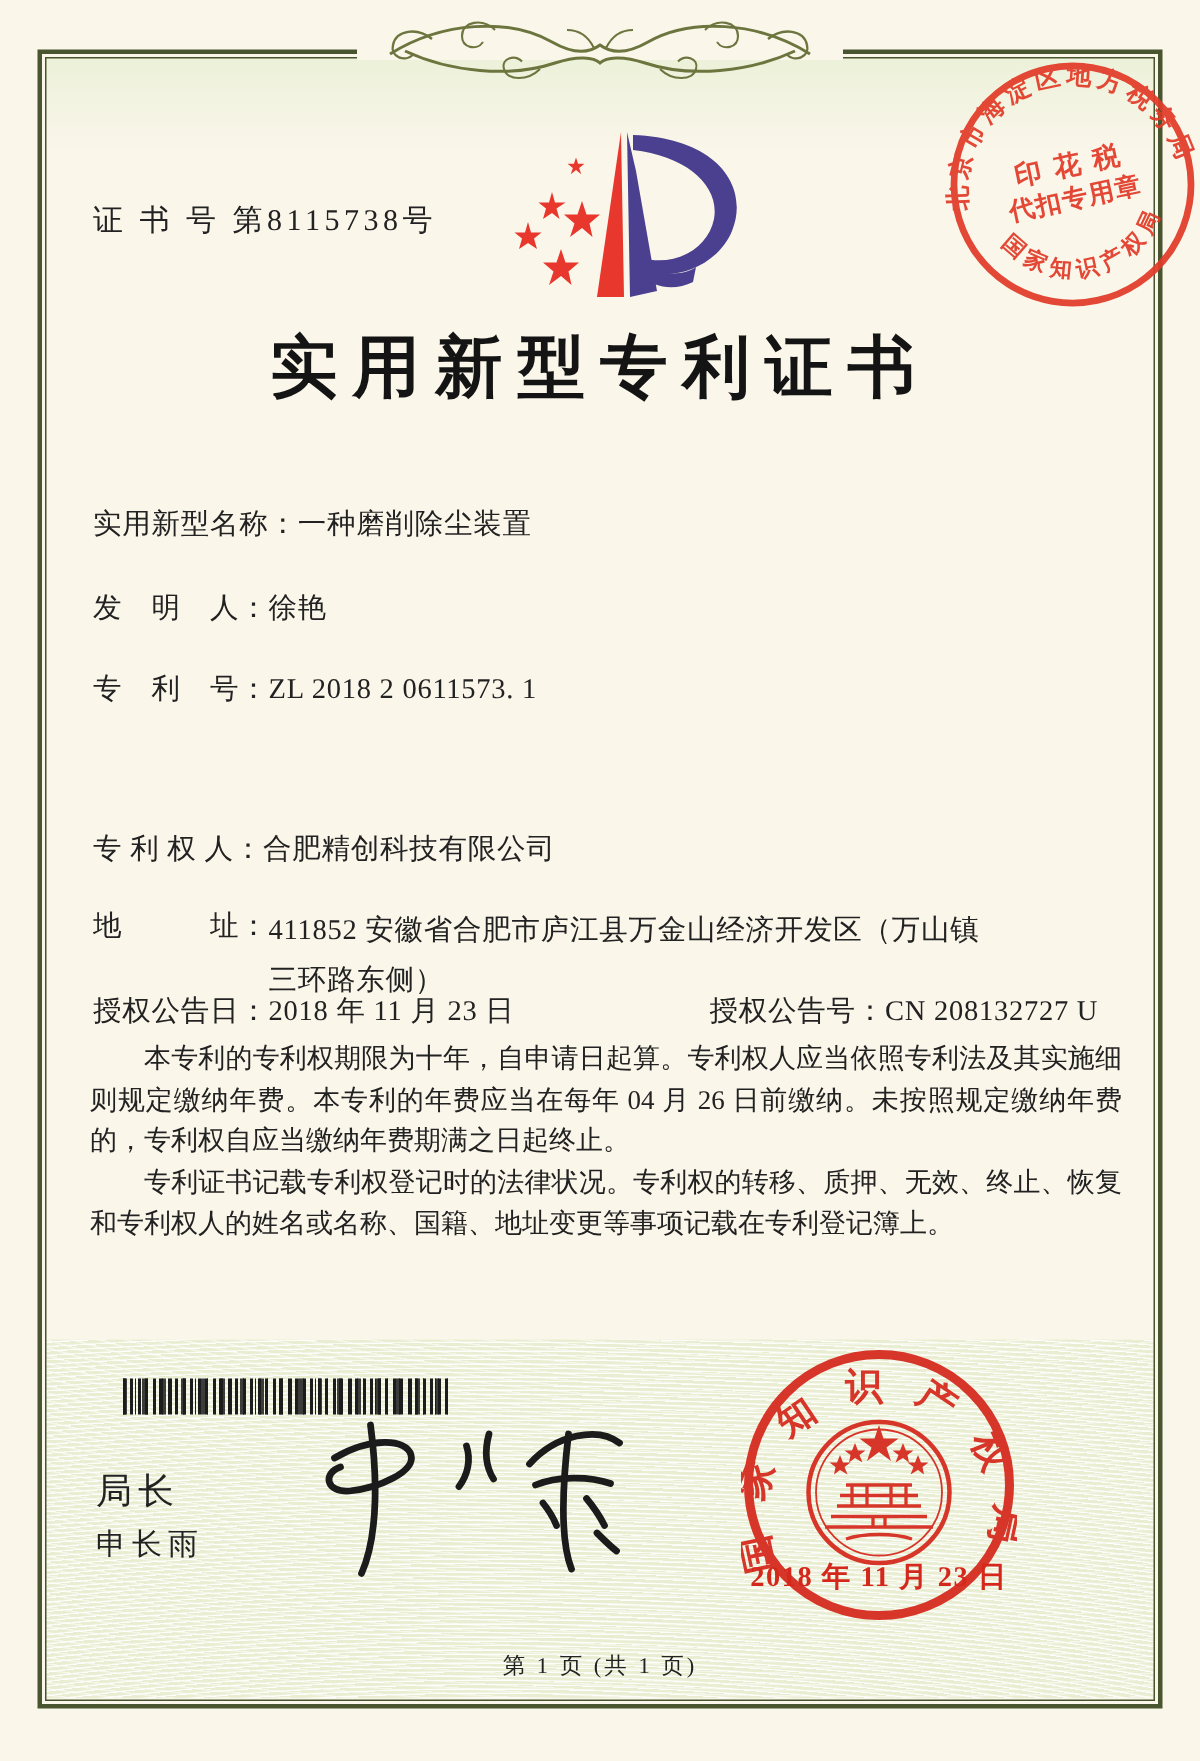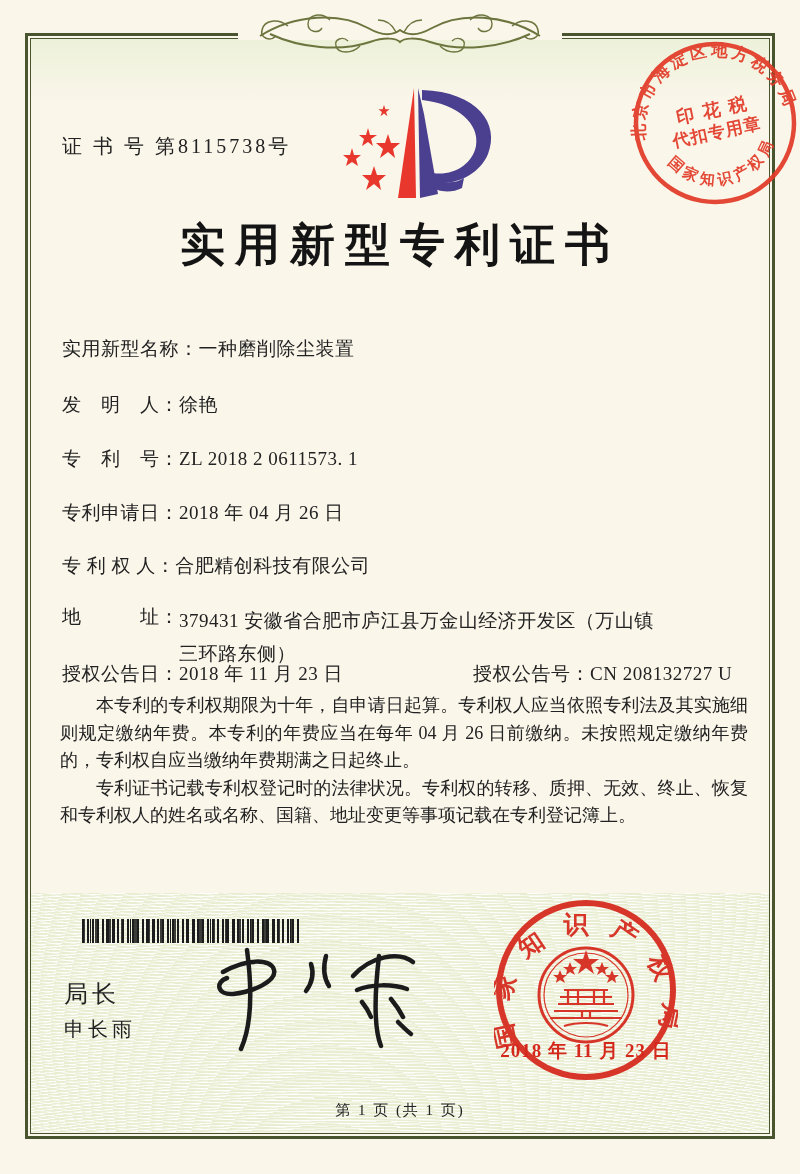--- a/index.html
+++ b/index.html
@@ -93,25 +93,24 @@
       <path d="M94,6 C150,8 172,40 160,70 C150,94 120,104 102,96 L100,88 C122,94 144,82 148,62 C152,40 130,20 94,16 Z"></path>
       <path d="M100,92 C112,100 128,100 136,94 L134,104 C122,110 108,108 100,100 Z"></path>
     </g>
   </svg>
 
   <div class="title">实用新型专利证书</div>
 
   <div class="row row-inventor"><span class="lab">发　明　人：</span><span>徐艳</span></div>
   <div class="row row-name"><span class="lab">实用新型名称：</span><span>一种磨削除尘装置</span></div>
   <div class="row row-patno"><span class="lab">专　利　号：</span><span>ZL 2018 2 0611573. 1</span></div>
-  <div class="row row-appdate"><span class="lab">专利申请日：</span><span>2018 年 04 月 26 日</span></div>
   <div class="row row-patentee"><span class="lab">专 利 权 人：</span><span>合肥精创科技有限公司</span></div>
 
   <div class="row row-addr">
-    <span class="lab">地　　　址：</span><span class="val"><span>379431 安徽省合肥市庐江县万金山经济开发区（万山镇</span><br><span>三环路东侧）</span></span>
+    <span class="lab">地　　　址：</span><span class="val"><span>411852 安徽省合肥市庐江县万金山经济开发区（万山镇</span><br><span>三环路东侧）</span></span>
   </div>
 
   <div class="row row-grant">
     <span><span class="lab">授权公告日：</span><span>2018 年 11 月 23 日</span></span>
     <span class="grant-right"><span class="lab">授权公告号：</span><span>CN 208132727 U</span></span>
   </div>
 
   <div class="body-text">
     <p>本专利的专利权期限为十年，自申请日起算。专利权人应当依照专利法及其实施细则规定缴纳年费。本专利的年费应当在每年 04 月 26 日前缴纳。未按照规定缴纳年费的，专利权自应当缴纳年费期满之日起终止。</p>
     <p>专利证书记载专利权登记时的法律状况。专利权的转移、质押、无效、终止、恢复和专利权人的姓名或名称、国籍、地址变更等事项记载在专利登记簿上。</p>

